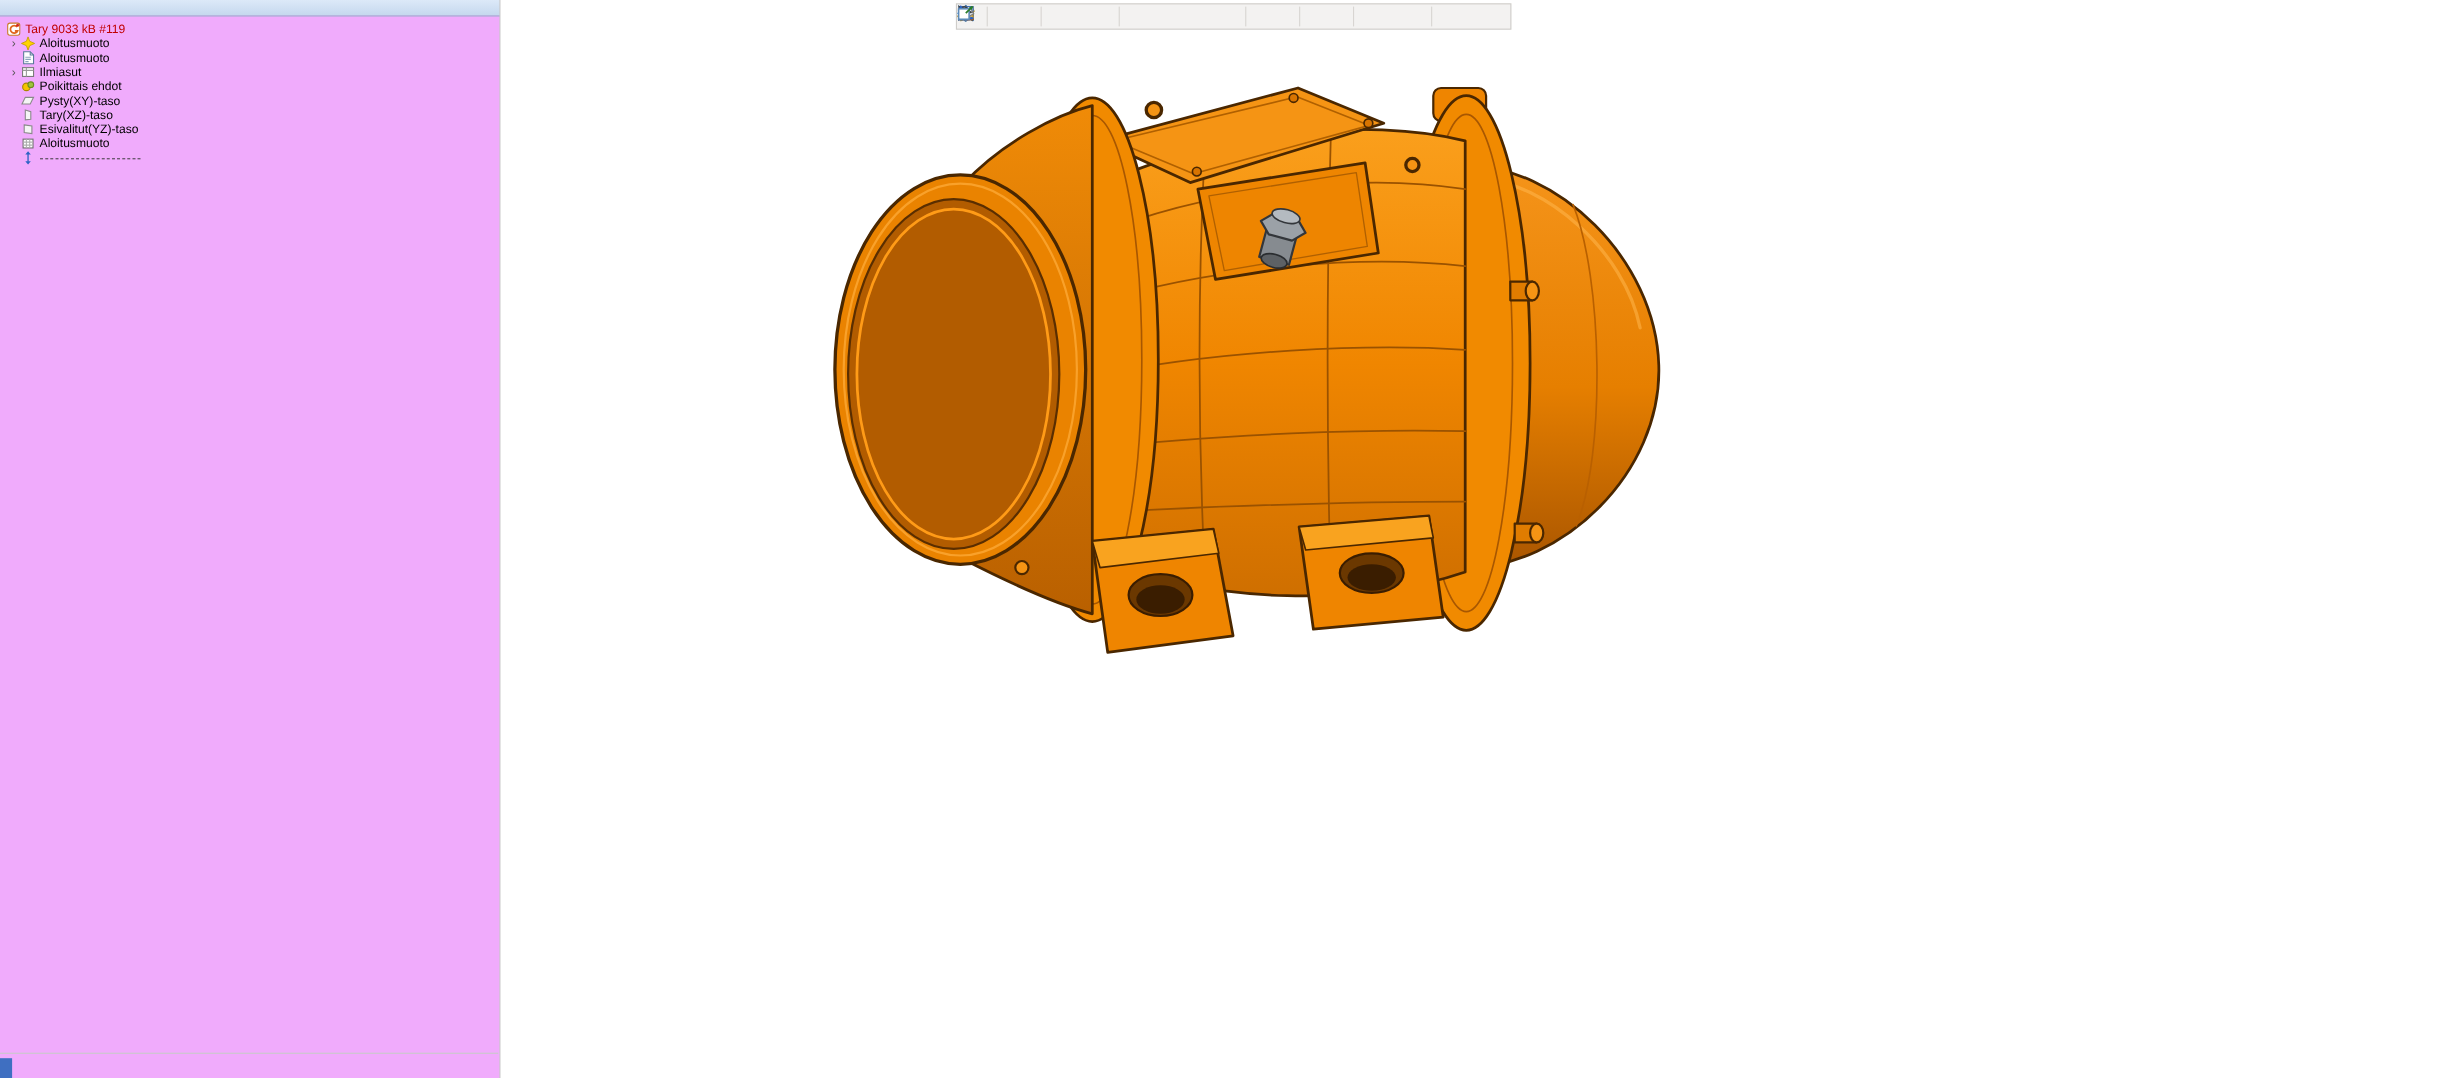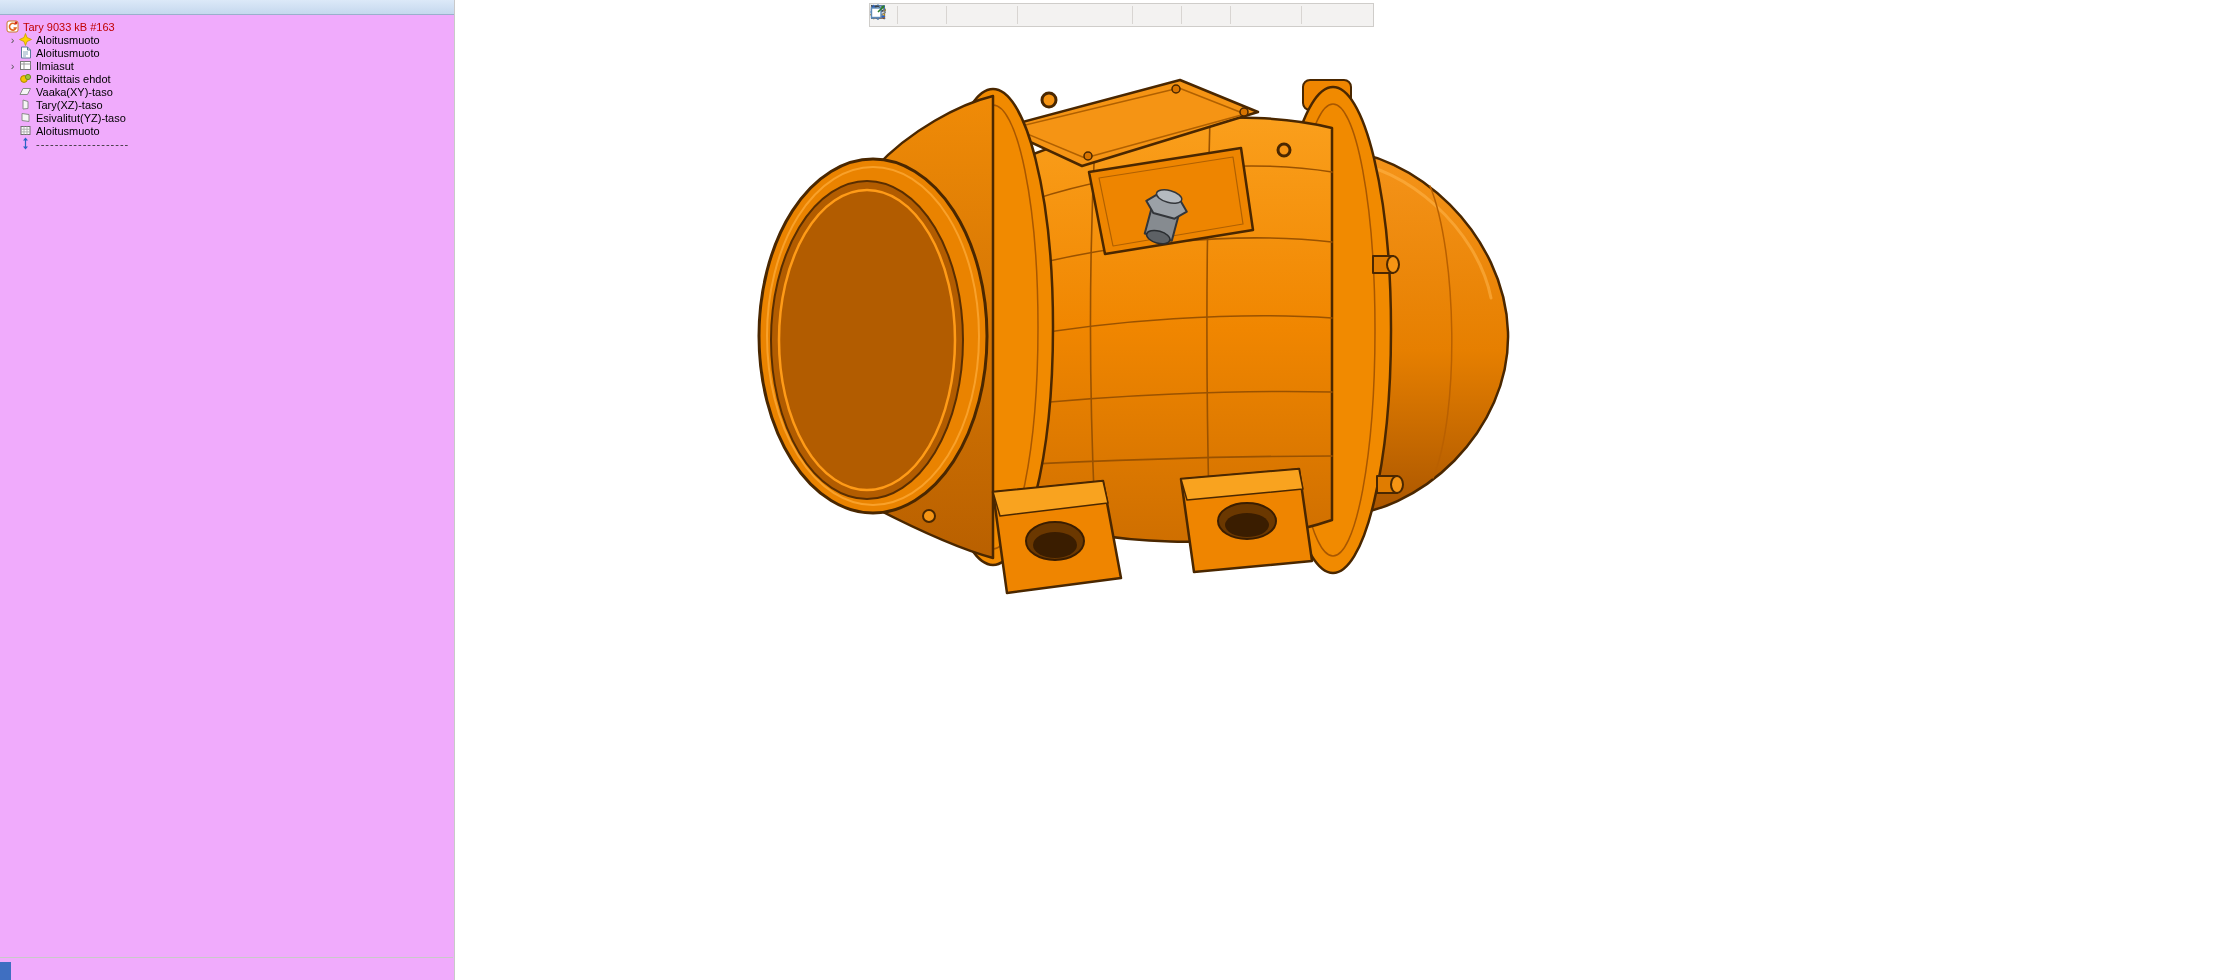--- a/index.html
+++ b/index.html
@@ -43,21 +43,21 @@
   </div>
 
   <div class="tree">
 
     <div class="trow">
       <svg class="ticon" viewBox="0 0 13 13">
         <rect x="1" y="1" width="11" height="11" rx="2" fill="#fff" stroke="#c87a2a"></rect>
         <path d="M9.5 4.5A3.4 3.4 0 1 0 10 8H7.5" fill="none" stroke="#e0661e" stroke-width="1.6"></path>
         <circle cx="10" cy="3" r="1.4" fill="#d42a1e"></circle>
       </svg>
-      <span class="red-label">Tary 9033 kB #163</span>
+      <span class="red-label">Tary 9033 kB #119</span>
     </div>
 
     <div class="trow">
       <span class="spacer">
           <span class="chev">›</span>
         </span>
       <svg class="ticon" viewBox="0 0 13 13">
         <path d="M6.5 0.5L8 4.5 12.5 6.5 8 8.5 6.5 12.5 5 8.5 0.5 6.5 5 4.5Z" fill="#ffd400" stroke="#c79e00" stroke-width="0.8"></path>
       </svg>
       <span>Aloitusmuoto</span>
@@ -91,21 +91,21 @@
         <circle cx="9" cy="5" r="2.6" fill="#9ec43c" stroke="#6c8c20"></circle>
       </svg>
       <span>Poikittais ehdot</span>
     </div>
 
     <div class="trow">
       <span class="spacer"></span>
       <svg class="ticon" viewBox="0 0 13 13">
         <path d="M4 3.5h7.5l-3 6H1z" fill="#f5f5f5" stroke="#8a8a8a"></path>
       </svg>
-      <span>Vaaka(XY)-taso</span>
+      <span>Pysty(XY)-taso</span>
     </div>
 
     <div class="trow">
       <span class="spacer"></span>
       <svg class="ticon" viewBox="0 0 13 13">
         <path d="M4 2l5 1.5v7L4 11z" fill="#f5f5f5" stroke="#8a8a8a"></path>
       </svg>
       <span>Tary(XZ)-taso</span>
     </div>
 

